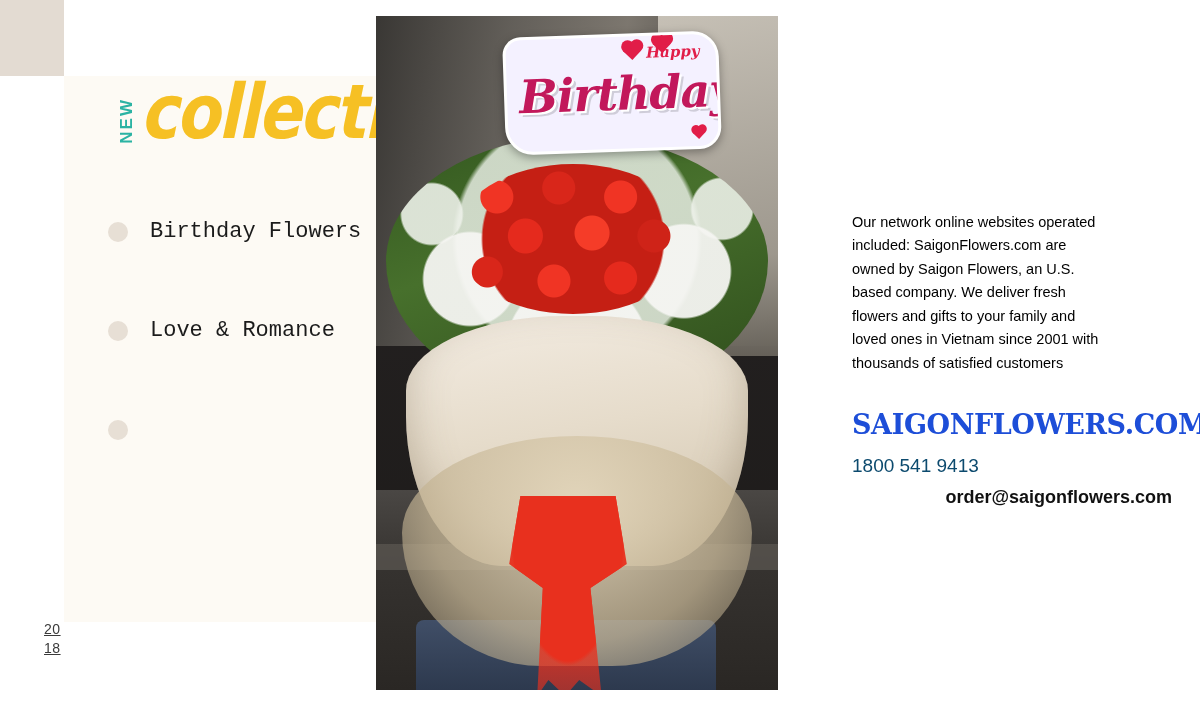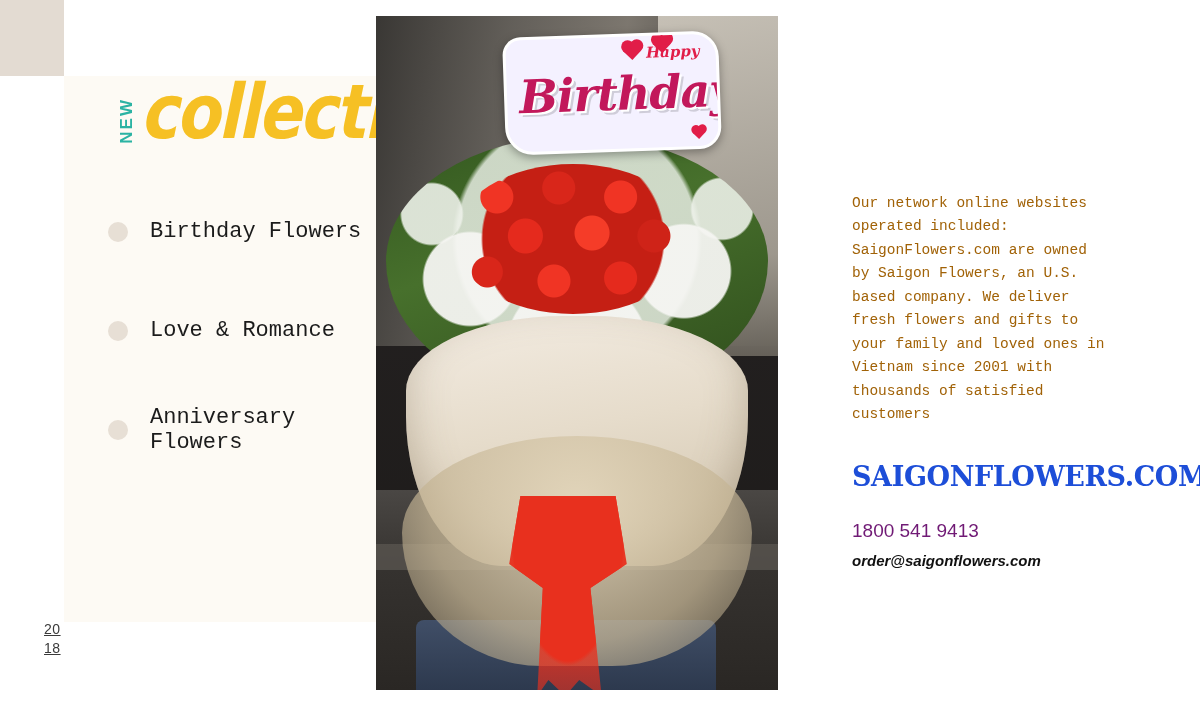--- a/index.html
+++ b/index.html
@@ -250,47 +250,46 @@
   .title {
     font-family: "DejaVu Sans", sans-serif;
     font-weight: 400;
     font-size: 48px;
     line-height: 1.42;
     color: #111111;
     letter-spacing: -0.5px;
     margin: 0;
   }
   .paragraph {
-    margin-top: 28px;
+    margin-top: 47px;
     font-size: 14.5px;
     line-height: 1.62;
-    color: #a16207;
+    color: #000000;
     width: 258px;
-    font-family: Liberation Mono, monospace;
   }
   .brand {
     margin-top: 34px;
     font-family: "DejaVu Serif", serif;
     font-weight: bold;
     font-size: 27px;
     color: #1d4ed8;
     letter-spacing: -0.4px;
     white-space: nowrap;
   }
   .phone {
-    margin-top: 28px;
+    margin-top: 15px;
     font-size: 19px;
-    color: #701a75;
+    color: #0c4a6e;
   }
   .email {
     margin-top: 10px;
-    font-size: 15px;
-    font-weight: bold;
-    font-style: italic;
+    font-size: 18px;
+    font-weight: bold;
     color: #111111;
+    text-align: right;
   }
 </style>
 </head>
 <body>
 
 <div class="page">
 
   <div class="corner-swatch"></div>
   <div class="left-panel"></div>
 
@@ -303,21 +302,20 @@
     <div class="nav-item">
       <span class="bullet"></span>
       <span class="nav-label">Birthday Flowers</span>
     </div>
     <div class="nav-item">
       <span class="bullet"></span>
       <span class="nav-label">Love &amp; Romance</span>
     </div>
     <div class="nav-item">
       <span class="bullet"></span>
-      <span class="nav-label">Anniversary Flowers</span>
     </div>
   </div>
 
   <div class="year">
     <div>20</div>
     <div>18</div>
   </div>
 
   <div class="photo-frame">
     <div class="photo">

